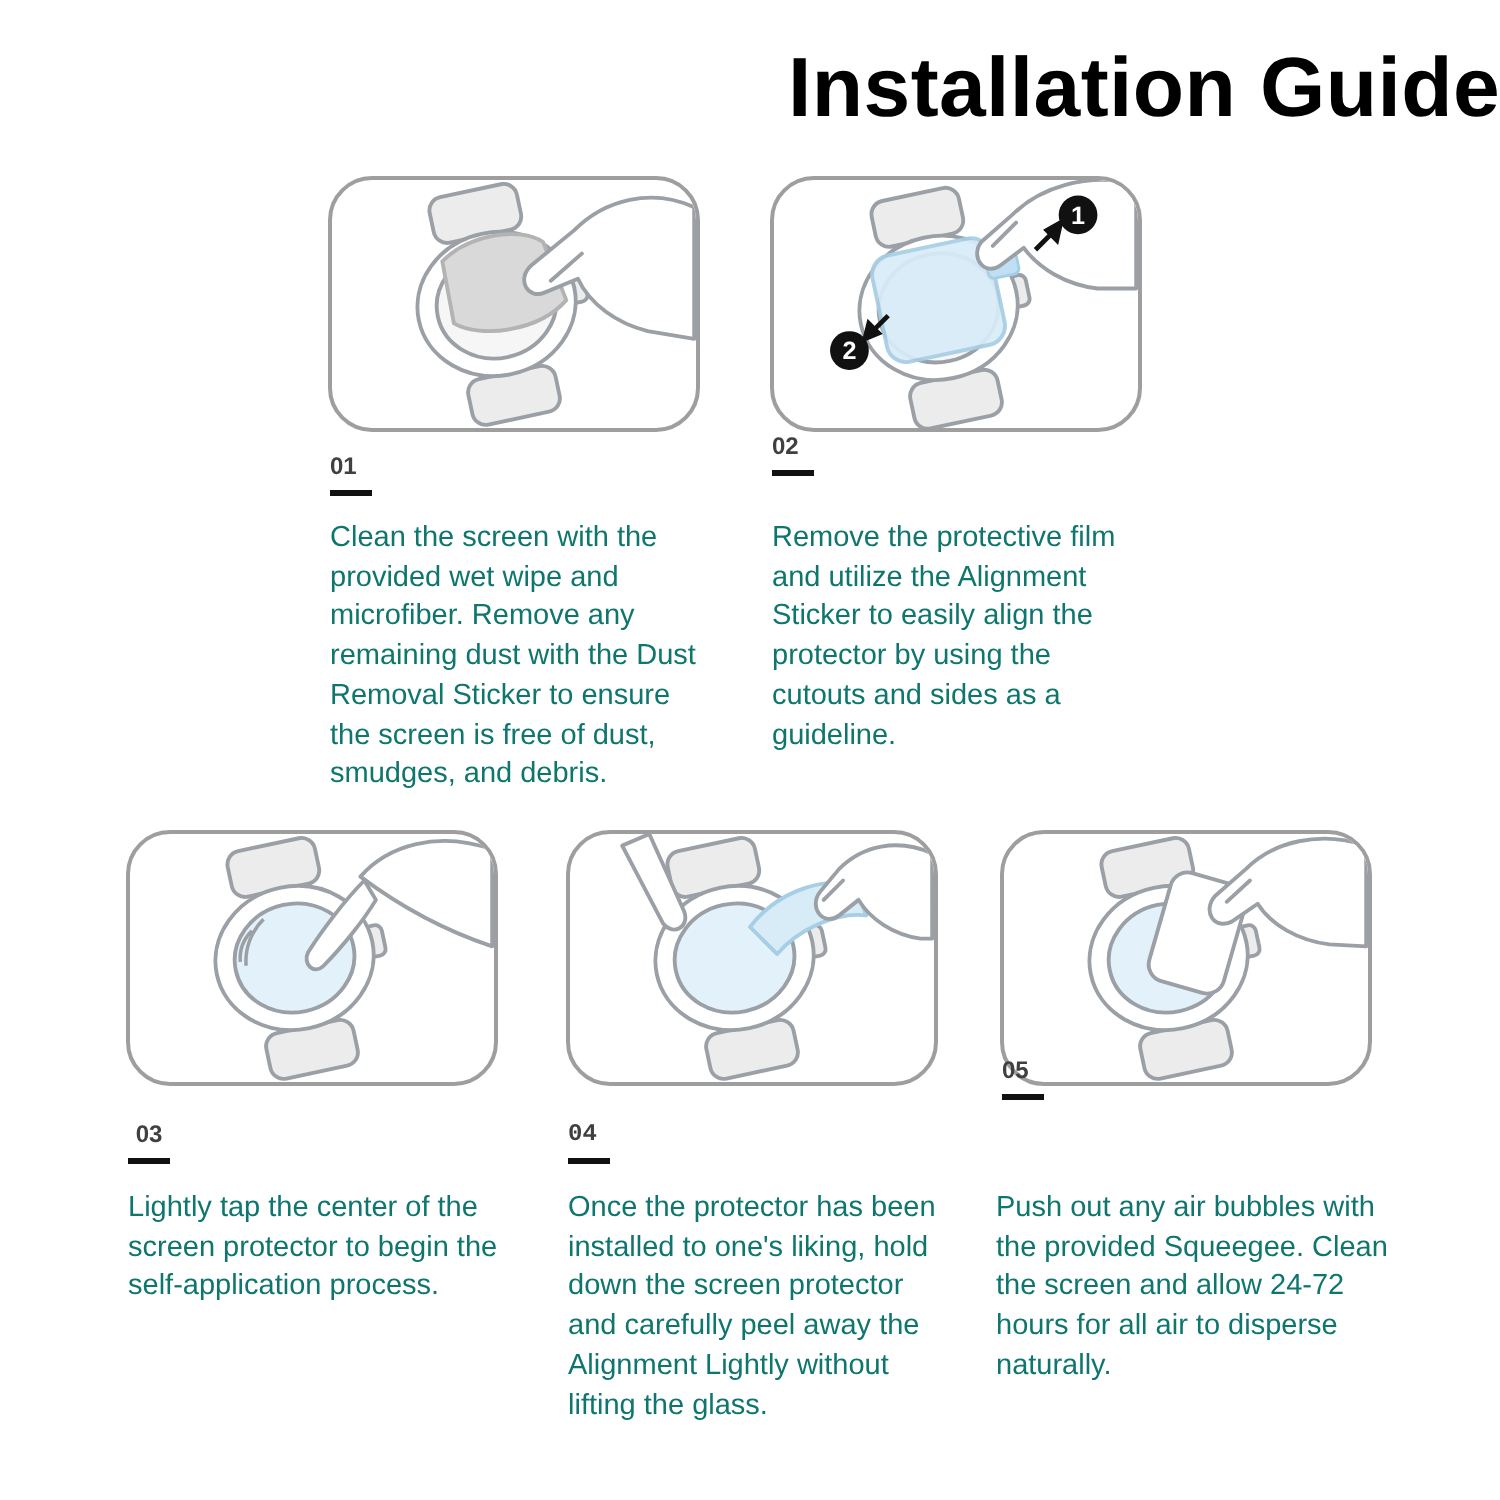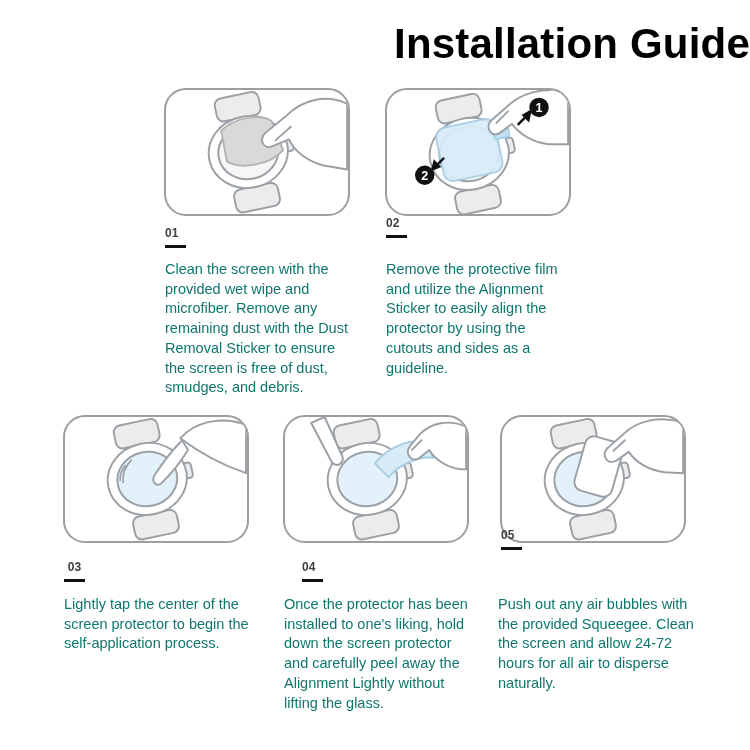--- a/index.html
+++ b/index.html
@@ -13,21 +13,21 @@
   .step-label{position:absolute;font-size:12px;font-weight:bold;color:#404040;}
   .step-label::after{content:"";display:block;width:21px;height:3px;background:#111;margin-top:5px;}
   .step-text{position:absolute;font-size:14.5px;line-height:1.36;color:#0f766e;}
   
   .p1{left:164px;top:88px;}  .p2{left:385px;top:88px;}
   .l1{left:165px;top:226px;} .l2{left:386px;top:216px;}
   .t1{left:165px;top:260px;width:192px;}
   .t2{left:386px;top:260px;width:186px;}
   
   .p3{left:63px;top:415px;} .p4{left:283px;top:415px;} .p5{left:500px;top:415px;}
-  .l3{left:64px;top:560px;text-align:center;} .l4{left:302px;top:560px;} .l5{left:501px;top:528px;}
+  .l3{left:64px;top:560px;text-align:center;} .l4{left:284px;top:560px;font-family:Liberation Mono, monospace;} .l5{left:501px;top:528px;}
   .t3{left:64px;top:595px;width:188px;}
   .t4{left:284px;top:595px;width:192px;}
   .t5{left:498px;top:595px;width:198px;}
 </style>
 </head>
 <body>
 
 <div class="canvas">
 
   <div class="title">Installation Guide</div>

